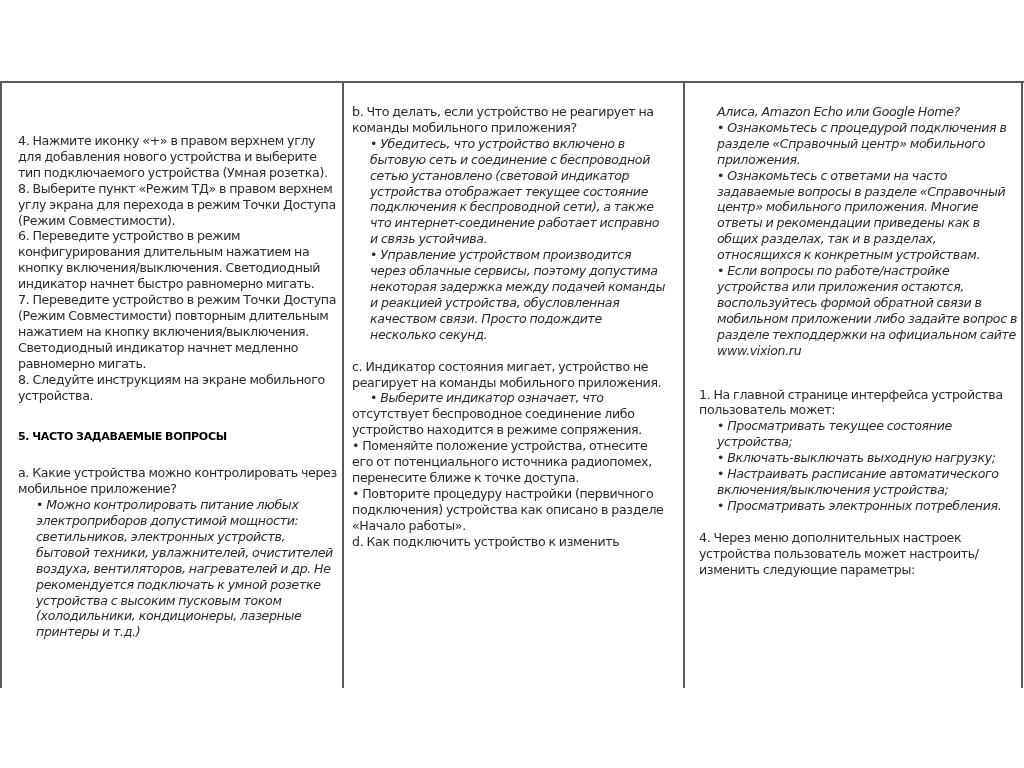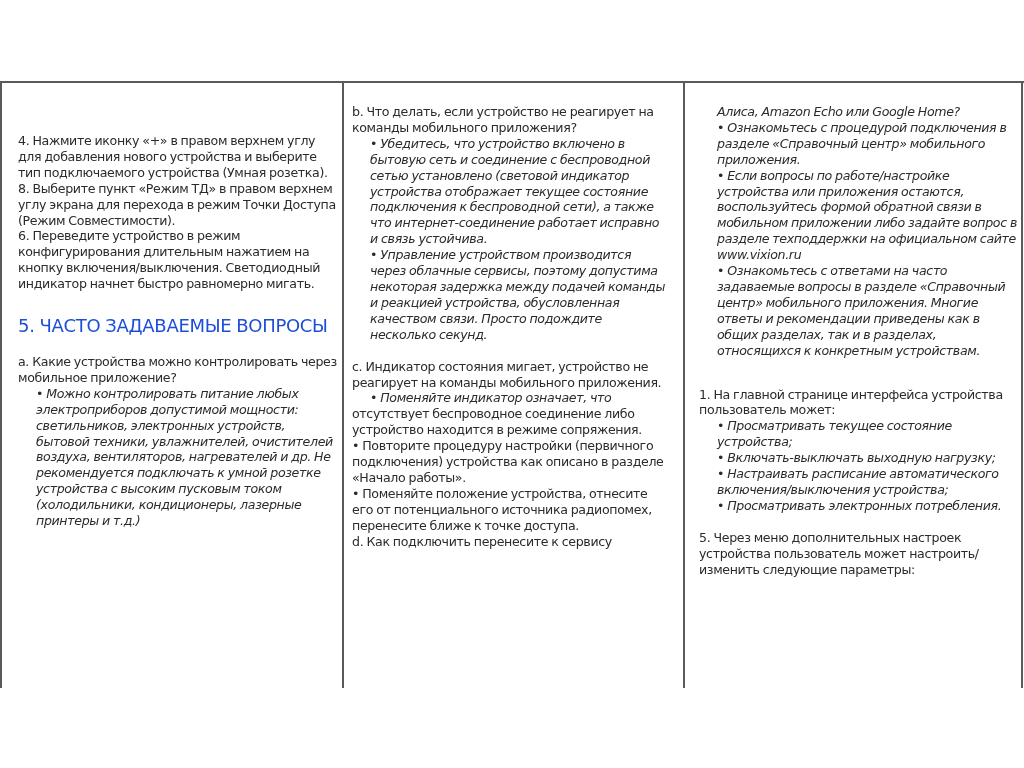--- a/index.html
+++ b/index.html
@@ -9,63 +9,65 @@
     }
     .frame-top { position:absolute; left:0; top:81px; width:1024px; height:2px; background:#5a5a5a; }
     .vline { position:absolute; top:82px; width:2px; height:606px; background:#5a5a5a; }
     .col { position:absolute; top:94px; font-size:12.6px; line-height:15.9px; letter-spacing:-0.35px; word-spacing:-0.5px; }
     .col1 { left:18px; width:320px; top:97px;margin-top:36px; }
     .col2 { left:352px; width:316px; top:104px; }
     .col3 { left:699px; width:322px; top:104px; }
     .p { margin:0; white-space:normal; }
     .ind { padding-left:18px;font-style:italic; }
     .gap { height:16px; }
-    .heading { color:#1d4ed8; font-weight:normal; font-size:18px; letter-spacing:-0.3px; margin:0; }
+    .heading { color:#000000; font-weight:bold; font-size:11px; letter-spacing:-0.3px; margin:0; }
   </style>
 </head>
 <body>
 
 <div class="frame-top"></div>
 <div class="vline" style="left:0px;"></div>
 <div class="vline" style="left:342px;"></div>
 <div class="vline" style="left:683px;"></div>
 <div class="vline" style="left:1021px;"></div>
 
 <div class="col col1">
   <p class="p">4. Нажмите иконку «+» в правом верхнем углу для добавления нового устройства и выберите тип подключаемого устройства (Умная розетка).</p>
   <p class="p">8. Выберите пункт «Режим ТД» в правом верхнем углу экрана для перехода в режим Точки Доступа (Режим Совместимости).</p>
   <p class="p">6. Переведите устройство в режим конфигурирования длительным нажатием на кнопку включения/выключения. Светодиодный индикатор начнет быстро равномерно мигать.</p>
+  <p class="p">7. Переведите устройство в режим Точки Доступа (Режим Совместимости) повторным длительным нажатием на кнопку включения/выключения. Светодиодный индикатор начнет медленно равномерно мигать.</p>
+  <p class="p">8. Следуйте инструкциям на экране мобильного устройства.</p>
   <div class="gap" style="height:26px;"></div>
   <p class="heading">5. ЧАСТО ЗАДАВАЕМЫЕ ВОПРОСЫ</p>
   <div class="gap" style="height:20px;"></div>
   <p class="p">a. Какие устройства можно контролировать через мобильное приложение?</p>
   <p class="p ind">• Можно контролировать питание любых электроприборов допустимой мощности: светильников, электронных устройств, бытовой техники, увлажнителей, очистителей воздуха, вентиляторов, нагревателей и др. Не рекомендуется подключать к умной розетке устройства с высоким пусковым током (холодильники, кондиционеры, лазерные принтеры и т.д.)</p>
 </div>
 
 <div class="col col2">
   <p class="p">b. Что делать, если устройство не реагирует на команды мобильного приложения?</p>
   <p class="p ind">• Убедитесь, что устройство включено в бытовую сеть и соединение с беспроводной сетью установлено (световой индикатор устройства отображает текущее состояние подключения к беспроводной сети), а также что интернет-соединение работает исправно и связь устойчива.</p>
   <p class="p ind">• Управление устройством производится через облачные сервисы, поэтому допустима некоторая задержка между подачей команды и реакцией устройства, обусловленная качеством связи. Просто подождите несколько секунд.</p>
   <div class="gap"></div>
   <p class="p">c. Индикатор состояния мигает, устройство не реагирует на команды мобильного приложения.</p>
-  <p class="p ind">• Поменяйте индикатор означает, что</p>
+  <p class="p ind">• Выберите индикатор означает, что</p>
   <p class="p">отсутствует беспроводное соединение либо устройство находится в режиме сопряжения.</p>
+  <p class="p">• Поменяйте положение устройства, отнесите его от потенциального источника радиопомех, перенесите ближе к точке доступа.</p>
   <p class="p">• Повторите процедуру настройки (первичного подключения) устройства как описано в разделе «Начало работы».</p>
-  <p class="p">• Поменяйте положение устройства, отнесите его от потенциального источника радиопомех, перенесите ближе к точке доступа.</p>
-  <p class="p">d. Как подключить перенесите к сервису</p>
+  <p class="p">d. Как подключить устройство к изменить</p>
 </div>
 
 <div class="col col3">
   <p class="p ind">Алиса, Amazon Echo или Google Home?</p>
   <p class="p ind">• Ознакомьтесь с процедурой подключения в разделе «Справочный центр» мобильного приложения.</p>
+  <p class="p ind">• Ознакомьтесь с ответами на часто задаваемые вопросы в разделе «Справочный центр» мобильного приложения. Многие ответы и рекомендации приведены как в общих разделах, так и в разделах, относящихся к конкретным устройствам.</p>
   <p class="p ind">• Если вопросы по работе/настройке устройства или приложения остаются, воспользуйтесь формой обратной связи в мобильном приложении либо задайте вопрос в разделе техподдержки на официальном сайте www.vixion.ru</p>
-  <p class="p ind">• Ознакомьтесь с ответами на часто задаваемые вопросы в разделе «Справочный центр» мобильного приложения. Многие ответы и рекомендации приведены как в общих разделах, так и в разделах, относящихся к конкретным устройствам.</p>
   <div class="gap" style="height:12px;"></div>
   <div class="gap" style="height:16px;"></div>
   <p class="p">1. На главной странице интерфейса устройства пользователь может:</p>
   <p class="p ind">• Просматривать текущее состояние устройства;</p>
   <p class="p ind">• Включать-выключать выходную нагрузку;</p>
   <p class="p ind">• Настраивать расписание автоматического</p>
   <p class="p ind">включения/выключения устройства;</p>
   <p class="p ind">• Просматривать электронных потребления.</p>
   <div class="gap"></div>
-  <p class="p">5. Через меню дополнительных настроек устройства пользователь может настроить/изменить следующие параметры:</p>
+  <p class="p">4. Через меню дополнительных настроек устройства пользователь может настроить/изменить следующие параметры:</p>
 </div>
 
 </body></html>

